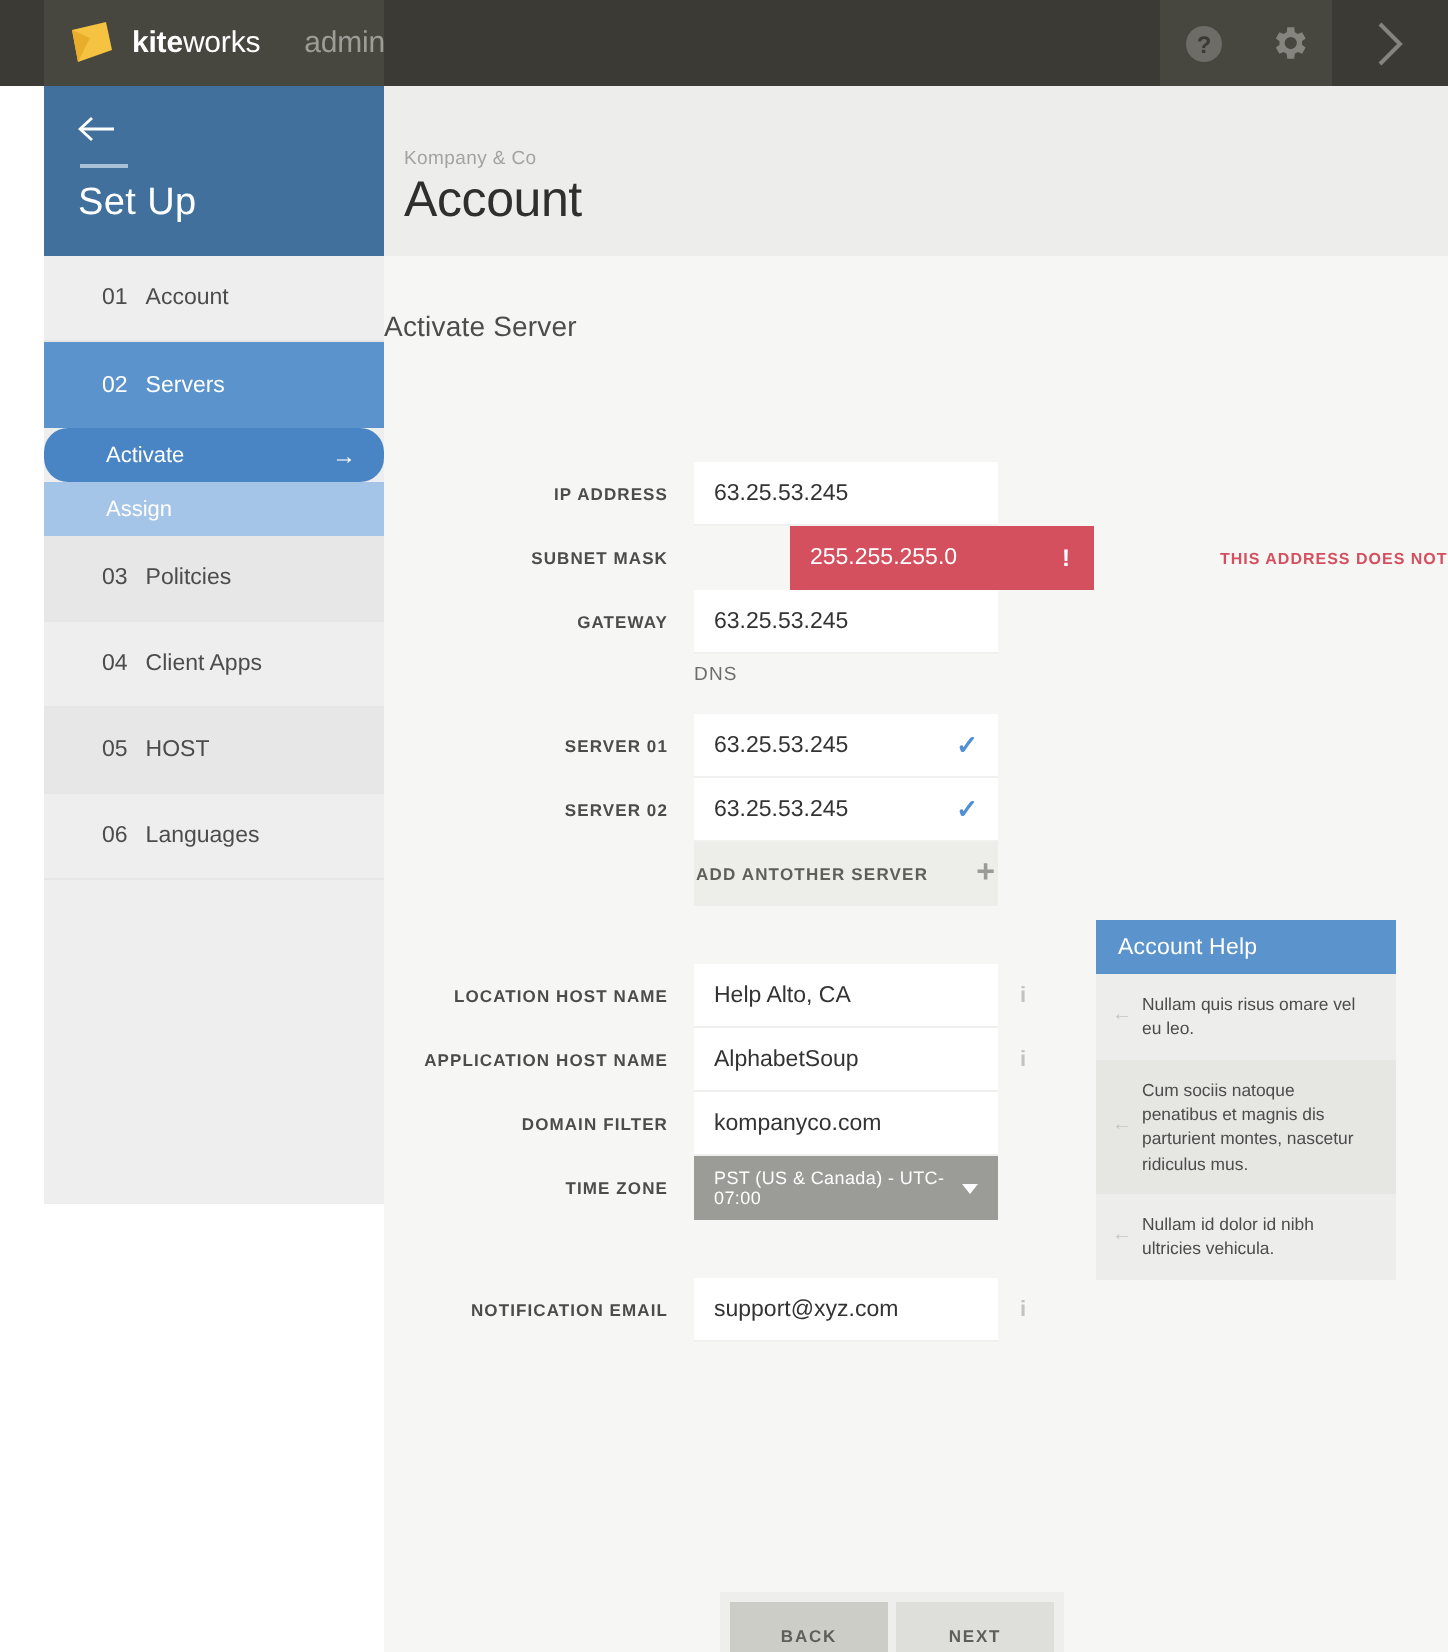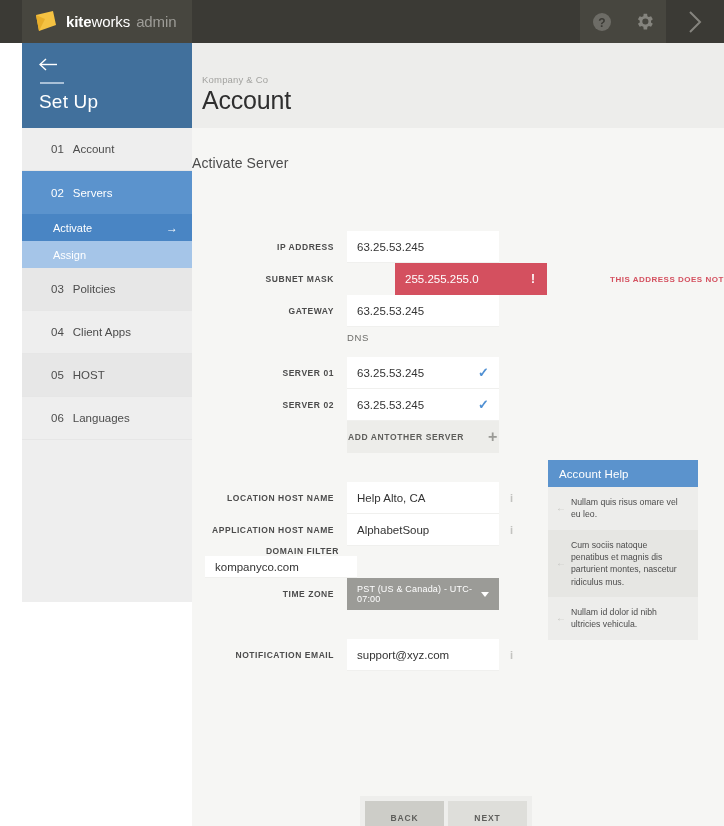--- a/index.html
+++ b/index.html
@@ -42,21 +42,21 @@
     position: relative;
   }
   .logo-mark svg { display: block; }
   .logo-text {
     font-size: 15px;
     letter-spacing: -0.1px;
     white-space: nowrap;
   }
   .logo-kite { color: #ffffff; font-weight: bold; }
   .logo-works { color: #ffffff; font-weight: normal; }
-  .logo-admin { color: #9d9c97; font-weight: normal; margin-left: 6px; }
+  .logo-admin { color: #9d9c97; font-weight: normal; margin-left: 22px; }
 
   .topbar-icons {
     position: absolute;
     right: 58px; top: 0;
     width: 86px; height: 43px;
     background: #47463f;
     display: flex;
     align-items: center;
     justify-content: space-around;
   }
@@ -124,21 +124,21 @@
   .subnav-item {
     height: 27px;
     display: flex;
     align-items: center;
     padding: 0 14px 0 31px;
     font-size: 11px;
     color: #ffffff;
     cursor: pointer;
     justify-content: space-between;
   }
-  .subnav-item.sel { background: #4985c4; }
+  .subnav-item.sel { background: #4985c4; border-radius: 12px; }
   .subnav-item.light { background: #a5c5e8; }
   .subnav-arrow { font-size: 12px; line-height: 1; }
 
   
   .main {
     position: absolute;
     left: 192px; top: 43px;
     width: 532px; height: 783px;
     background: #f6f6f4;
   }
@@ -497,21 +497,21 @@
       </div>
 
       <div class="field-row" style="left:13px; top:343px;">
         <div class="field-label">APPLICATION HOST NAME</div>
         <div class="field-box">
           <span class="field-val">AlphabetSoup</span>
         </div>
         <div class="info-i">i</div>
       </div>
 
-      <div class="field-row" style="left:13px; top:375px;flex-direction:column;">
+      <div class="field-row" style="left:13px; top:375px;">
         <div class="field-label">DOMAIN FILTER</div>
         <div class="field-box">
           <span class="field-val">kompanyco.com</span>
         </div>
       </div>
 
       <div class="field-row" style="left:13px; top:407px;">
         <div class="field-label">TIME ZONE</div>
         <div class="field-box select">
           <span class="field-val">PST (US &amp; Canada) - UTC-07:00</span>

